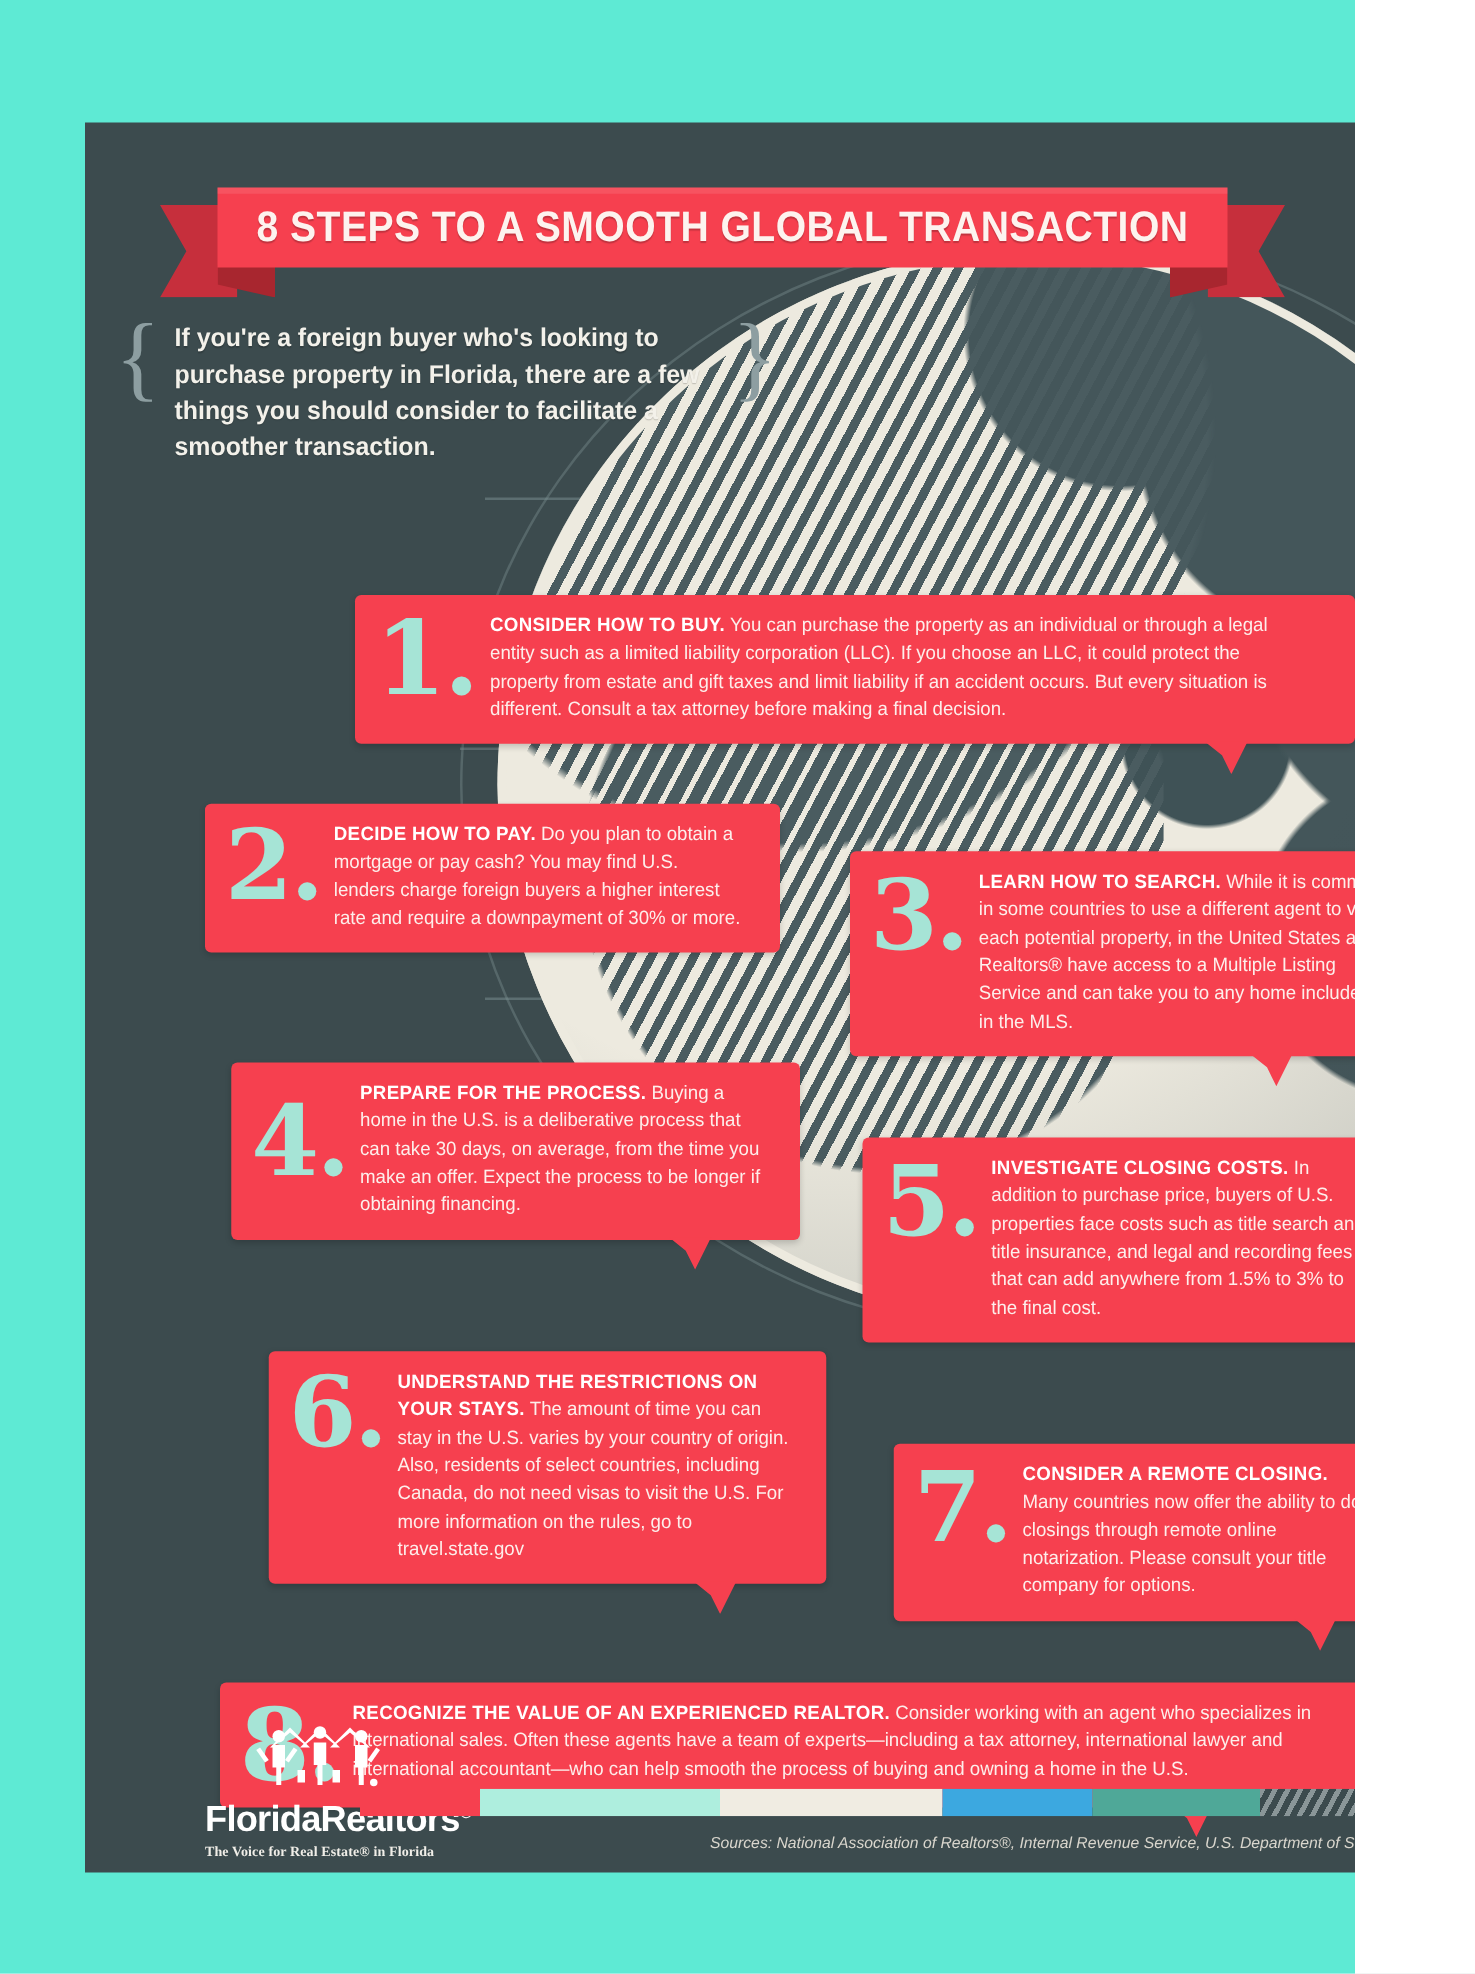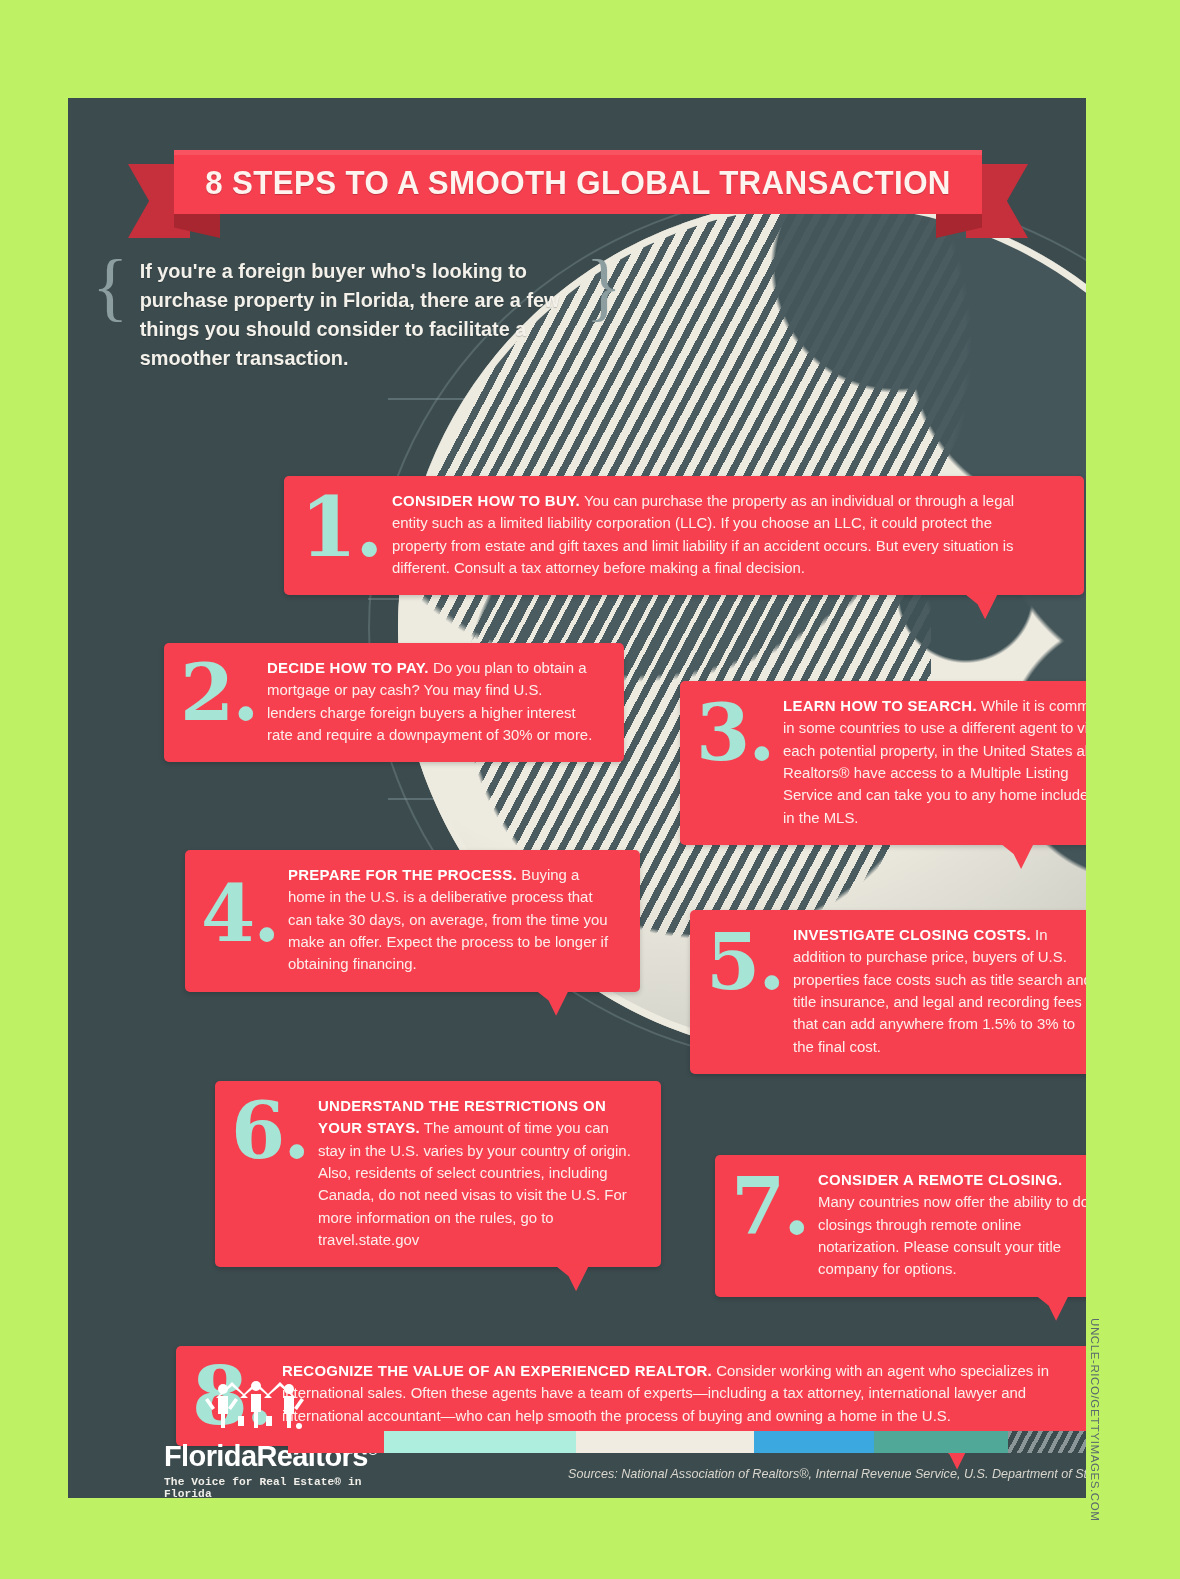--- a/index.html
+++ b/index.html
@@ -3,22 +3,22 @@
 <meta charset="utf-8">
 <style>
   * { box-sizing: border-box; margin: 0; padding: 0; }
   html, body {
     width: 1180px; height: 1579px;
     background: #ffffff;
     font-family: "Liberation Sans", sans-serif;
   }
   .page {
     position: relative;
-    width: 1180px; height: 1579px;
-    background: #bef264;
+    width: 1084px; height: 1579px;
+    background: #5eead4;
     overflow: hidden;
   }
   
   .poster {
     position: absolute;
     left: 68px; top: 98px;
     width: 1018px; height: 1400px;
     background: #3c4b4e;
     overflow: hidden;
   }
@@ -195,21 +195,21 @@
   .logo-mark { width: 108px; height: 64px; display:block; margin-left: 38px; }
   .logo-name {
     color: #ffffff; font-size: 29px; font-weight: 700;
     font-family: "Liberation Sans", sans-serif;
     letter-spacing: -0.6px; margin-top: 4px;
   }
   .logo-name sup { font-size: 14px; vertical-align: super; }
   .logo-tag {
     color: #f0eee8; font-size: 11.2px; font-weight: 700;
     margin-top: 3px; letter-spacing: 0.1px;
-    font-family: Liberation Mono, monospace;
+    font-family: Liberation Serif, serif;
   }
   .colorbar {
     position: absolute; left: 220px; top: 1333px;
     width: 798px; height: 22px; display: flex; overflow: hidden;
   }
   .colorbar span { display: block; height: 100%; }
   .sources {
     position: absolute; left: 500px; top: 1369px; width: 520px;
     color: #d9d6cd; font-size: 12.6px; font-style: italic;
     font-family: "Liberation Sans Narrow", "Liberation Sans", sans-serif;

